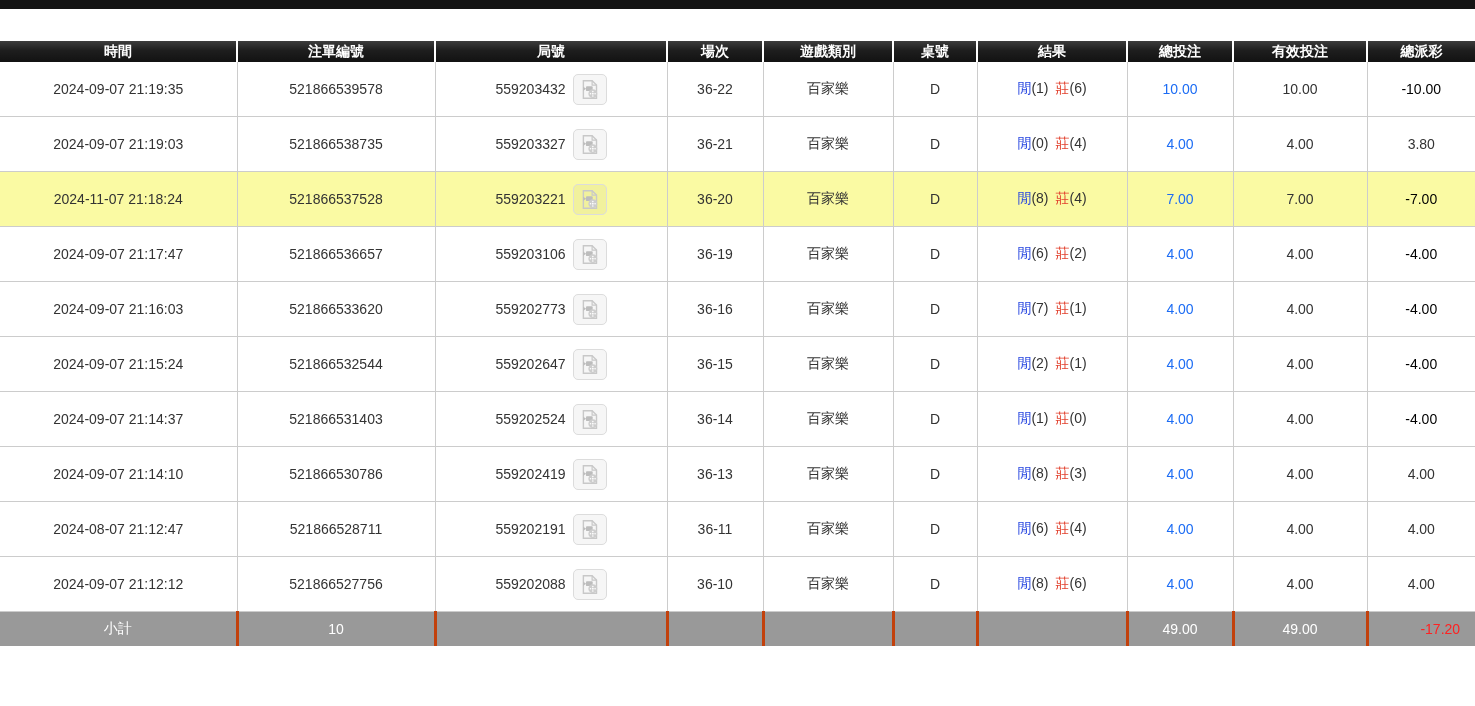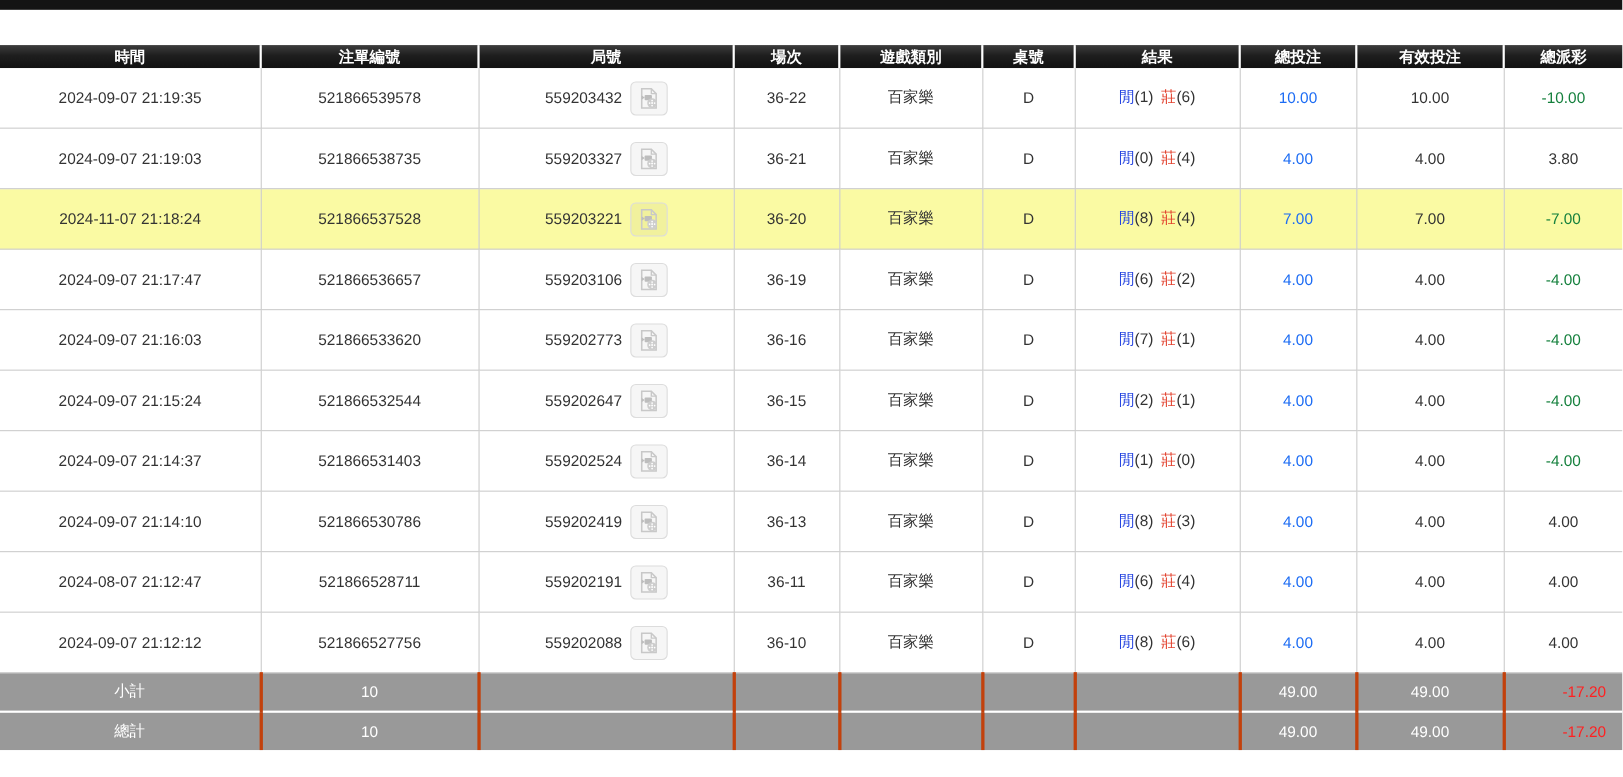--- a/index.html
+++ b/index.html
@@ -14,21 +14,21 @@
   }
   thead th:last-child{border-right:none;}
   tbody td{
     height:54px;text-align:center;font-size:14px;color:#333;
     border-right:1px solid #ccc;border-bottom:1px solid #ccc;
     padding:0;background:#fff;
   }
   tbody td:last-child{border-right:none;}
   tr.hl td{background:#fafaa3;}
   .val-blue{color:#1c6cf4;}
-  .neg{color:#15803d;}
+  .neg{color:#000000;}
   .player{color:#2746e0;}
   .banker{color:#e2422e;}
   .score{color:#333;}
   .res-seg+.res-seg{margin-left:7px;}
   .round-wrap{display:inline-flex;align-items:center;gap:7px;}
   .video-btn{
     width:34px;height:31px;border:1px solid #dcdcdc;border-radius:5px;
     background:rgba(0,0,0,0.035);display:inline-flex;align-items:center;
     justify-content:center;cursor:pointer;padding:0;
   }
@@ -361,26 +361,14 @@
         <td>10</td>
         <td></td>
         <td></td>
         <td></td>
         <td></td>
         <td></td>
         <td>49.00</td>
         <td>49.00</td>
         <td class="neg">-17.20</td>
       </tr>
-      <tr class="second">
-        <td>總計</td>
-        <td>10</td>
-        <td></td>
-        <td></td>
-        <td></td>
-        <td></td>
-        <td></td>
-        <td>49.00</td>
-        <td>49.00</td>
-        <td class="neg">-17.20</td>
-      </tr>
     </tfoot>
 </table>
 
 </body></html>

